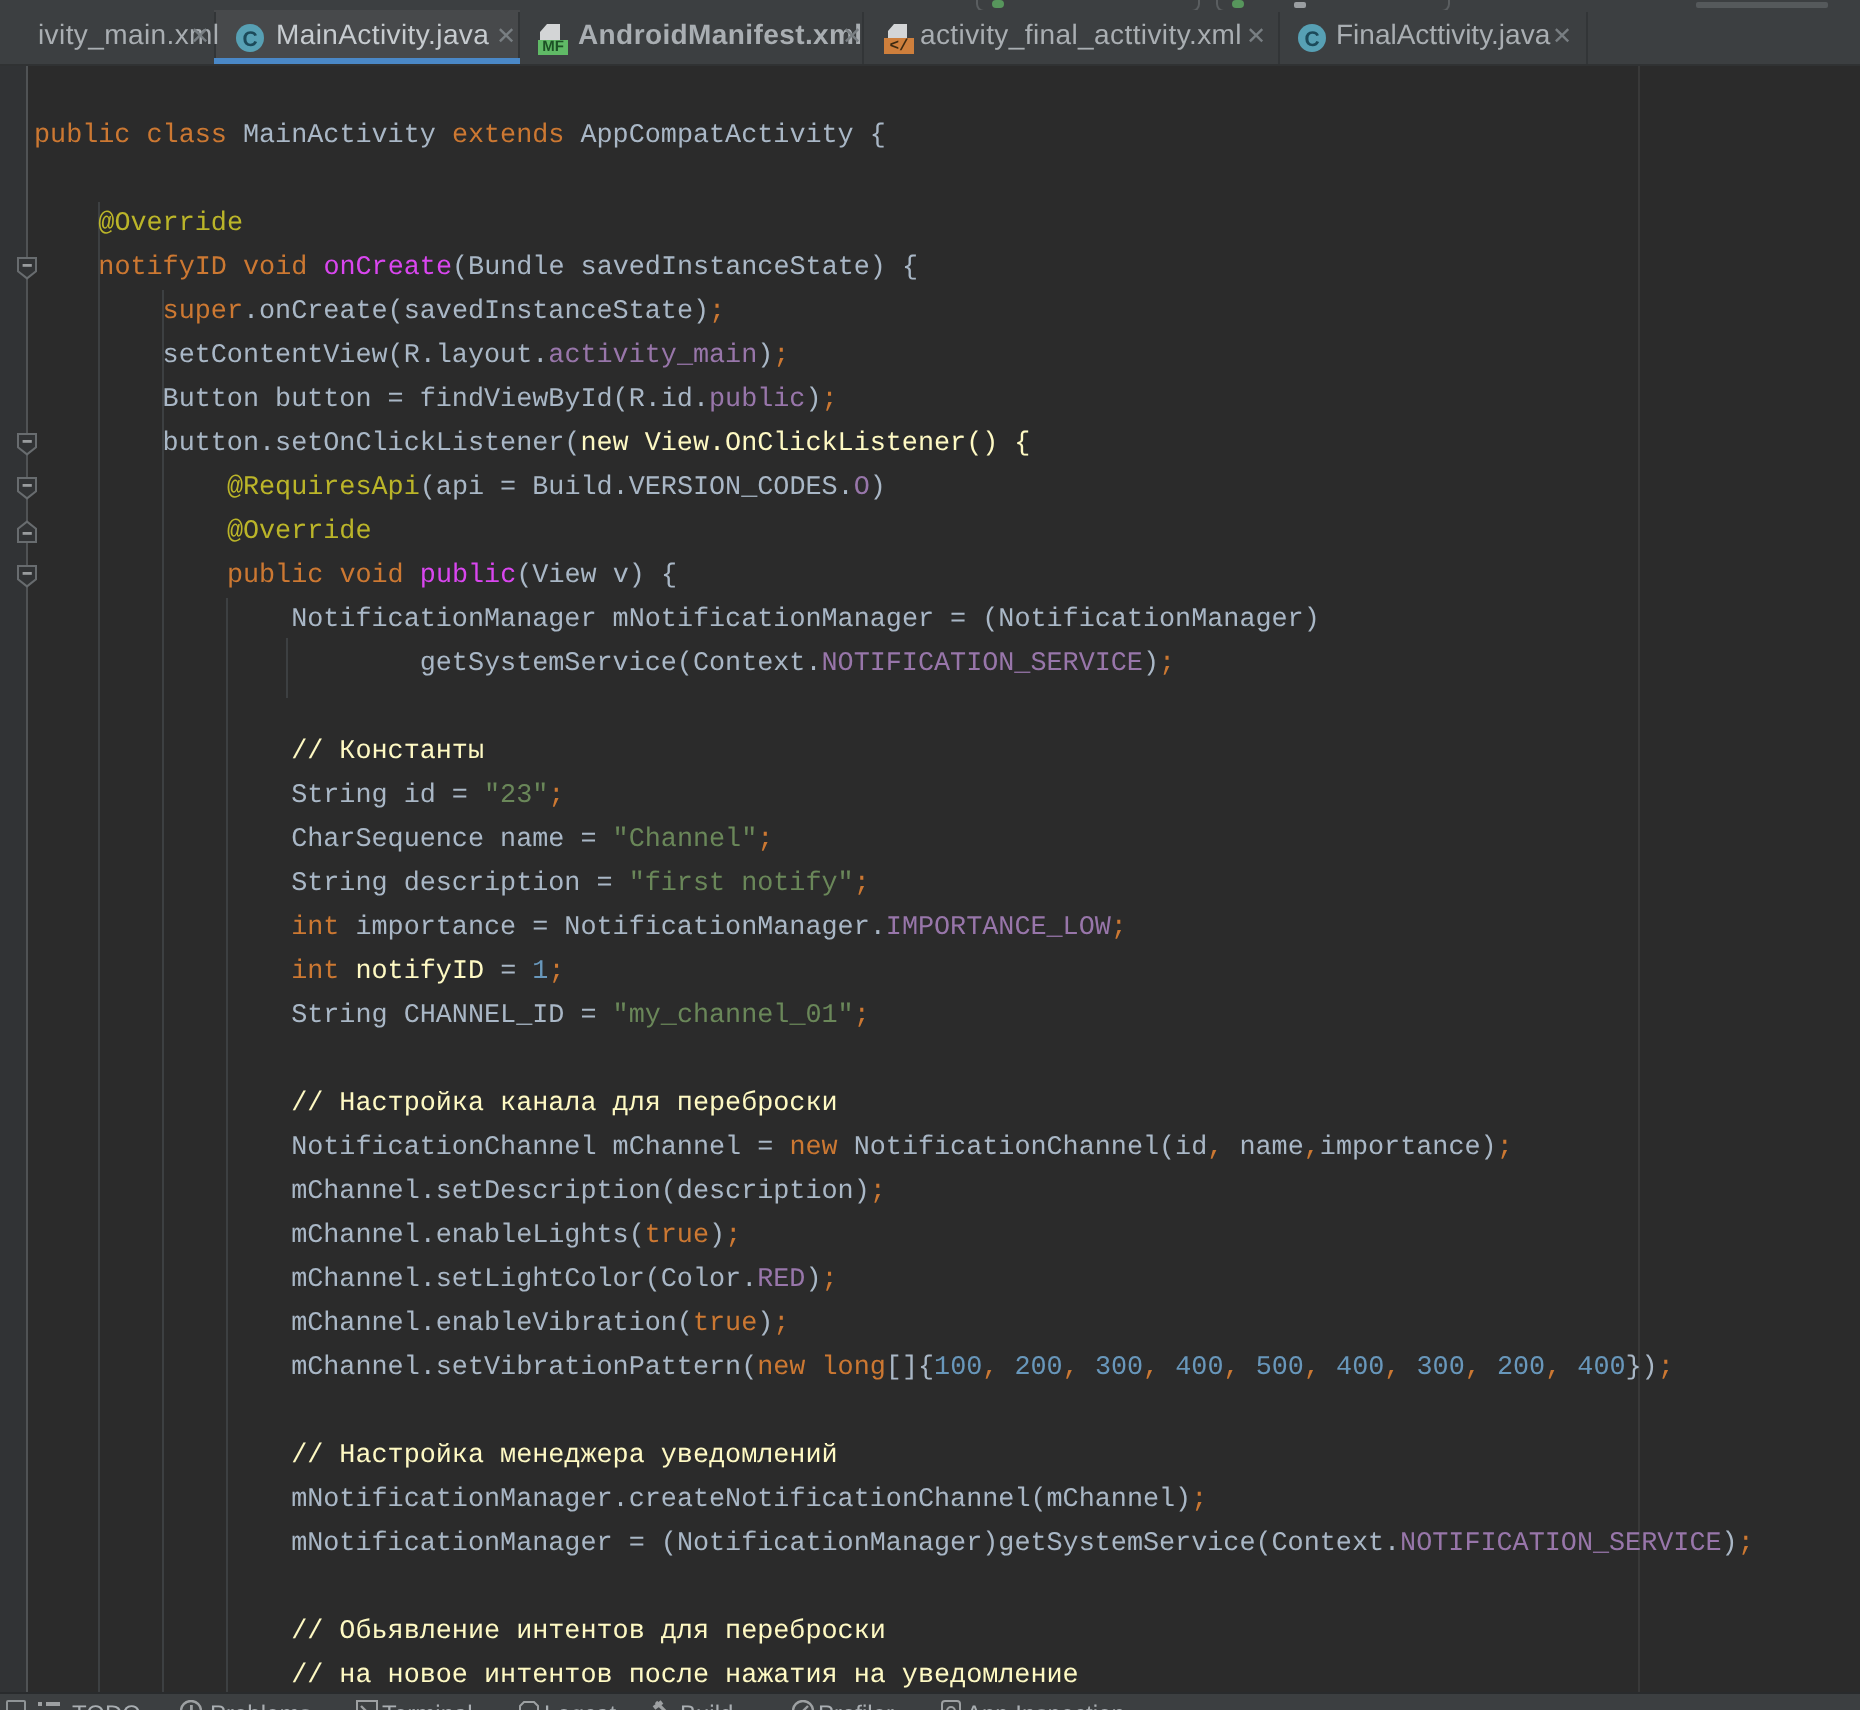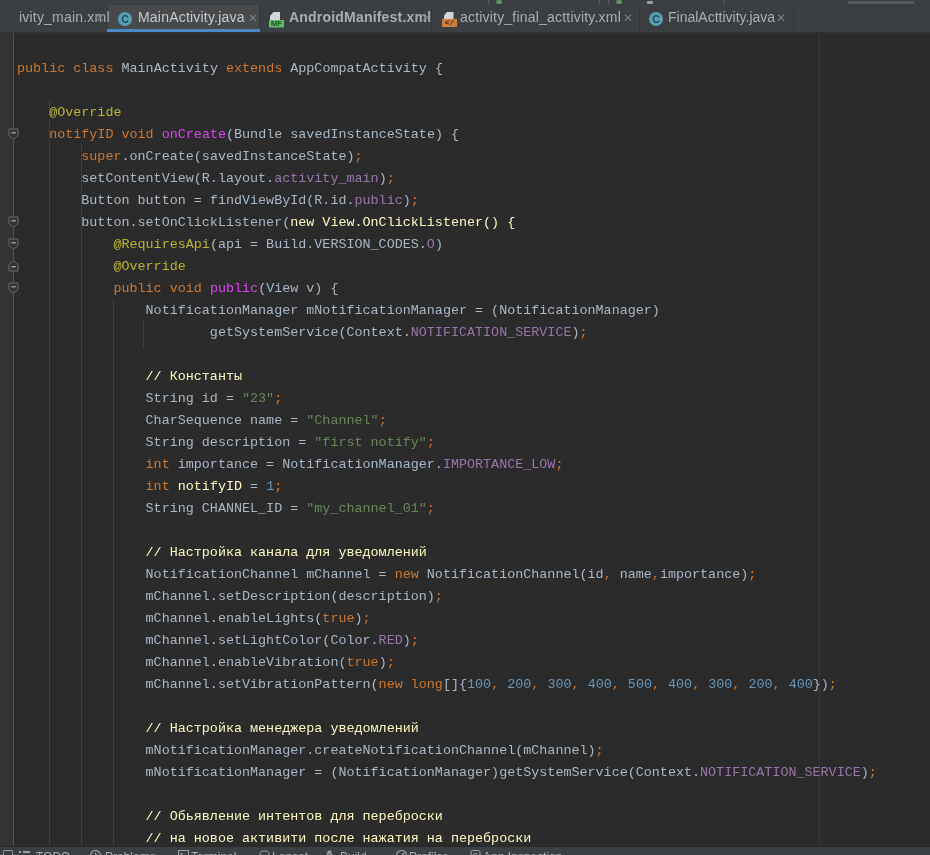--- a/index.html
+++ b/index.html
@@ -112,34 +112,34 @@
                         getSystemService(Context.<span class="f">NOTIFICATION_SERVICE</span>)<span class="k">;</span>
 
                 <span class="c">// Константы</span>
                 String id = <span class="s">"23"</span><span class="k">;</span>
                 CharSequence name = <span class="s">"Channel"</span><span class="k">;</span>
                 String description = <span class="s">"first notify"</span><span class="k">;</span>
                 <span class="k">int</span> importance = NotificationManager.<span class="f">IMPORTANCE_LOW</span><span class="k">;</span>
                 <span class="k">int</span> <span class="c">notifyID</span> = <span class="n">1</span><span class="k">;</span>
                 String CHANNEL_ID = <span class="s">"my_channel_01"</span><span class="k">;</span>
 
-                <span class="c">// Настройка канала для уведомлений</span>
+                <span class="c">// Настройка канала для переброски</span>
                 NotificationChannel mChannel = <span class="k">new</span> NotificationChannel(id<span class="k">,</span> name<span class="k">,</span>importance)<span class="k">;</span>
                 mChannel.setDescription(description)<span class="k">;</span>
                 mChannel.enableLights(<span class="k">true</span>)<span class="k">;</span>
                 mChannel.setLightColor(Color.<span class="f">RED</span>)<span class="k">;</span>
                 mChannel.enableVibration(<span class="k">true</span>)<span class="k">;</span>
                 mChannel.setVibrationPattern(<span class="k">new</span> <span class="k">long</span>[]{<span class="n">100</span><span class="k">,</span> <span class="n">200</span><span class="k">,</span> <span class="n">300</span><span class="k">,</span> <span class="n">400</span><span class="k">,</span> <span class="n">500</span><span class="k">,</span> <span class="n">400</span><span class="k">,</span> <span class="n">300</span><span class="k">,</span> <span class="n">200</span><span class="k">,</span> <span class="n">400</span>})<span class="k">;</span>
 
                 <span class="c">// Настройка менеджера уведомлений</span>
                 <span class="u">mNotificationManager</span>.createNotificationChannel(mChannel)<span class="k">;</span>
                 <span class="u">mNotificationManager</span> = (NotificationManager)getSystemService(Context.<span class="f">NOTIFICATION_SERVICE</span>)<span class="k">;</span>
 
                 <span class="c">// Обьявление интентов для переброски</span>
-                <span class="c">// на новое активити после нажатия на переброски</span></pre>
+                <span class="c">// на новое интентов после нажатия на уведомление</span></pre>
 
     <svg class="fold" style="top:94px;" width="13" height="14" viewBox="0 0 13 14">
       <path d="M2 2 h9 v6.6 l-4.5 3.6 l-4.5 -3.6 z" fill="#313335" stroke="#686c6f" stroke-width="1"></path>
       <rect x="4.3" y="5" width="4.6" height="1.4" fill="#989b9d"></rect>
     </svg>
     <svg class="fold" style="top:182px;" width="13" height="14" viewBox="0 0 13 14">
       <path d="M2 2 h9 v6.6 l-4.5 3.6 l-4.5 -3.6 z" fill="#313335" stroke="#686c6f" stroke-width="1"></path>
       <rect x="4.3" y="5" width="4.6" height="1.4" fill="#989b9d"></rect>
     </svg>
     <svg class="fold" style="top:204px;" width="13" height="14" viewBox="0 0 13 14">

